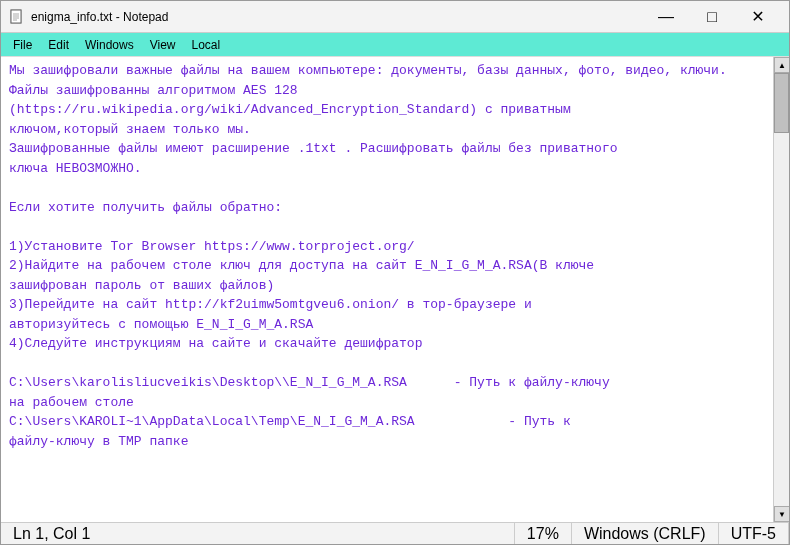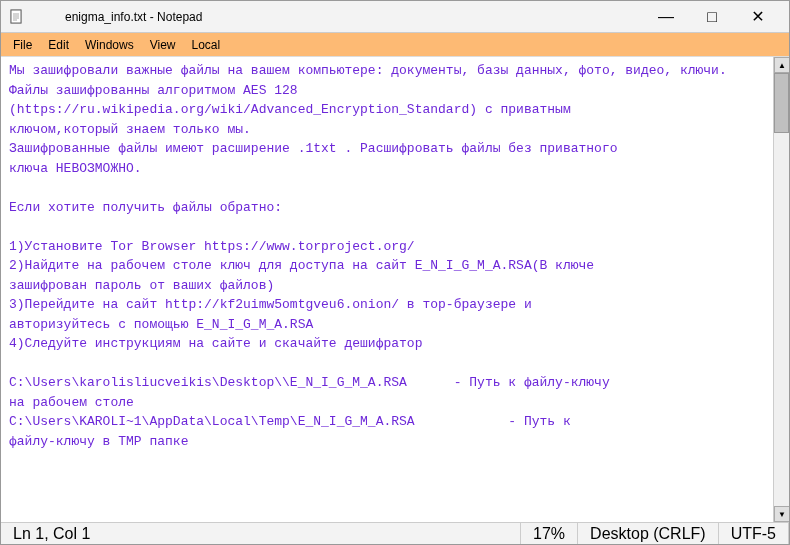--- a/index.html
+++ b/index.html
@@ -30,21 +30,20 @@
     }
 
     .title-bar {
       background: #f3f3f3;
       height: 32px;
       display: flex;
       align-items: center;
       padding: 0 8px;
       border-bottom: 1px solid #ccc;
       user-select: none;
-      gap: 34px;
     }
 
     .title-bar-icon {
       width: 16px;
       height: 16px;
       margin-right: 6px;
       flex-shrink: 0;
     }
 
     .title-bar-text {
@@ -69,21 +68,21 @@
       border: none;
       background: transparent;
       color: #000;
     }
 
     .menu-bar {
       height: 24px;
       display: flex;
       align-items: center;
       padding: 0 4px;
-      background: #fdba74;
+      background: #5eead4;
       border-bottom: 1px solid #ddd;
       font-size: 12px;
     }
 
     .menu-item {
       padding: 2px 8px;
       cursor: pointer;
       color: #000;
     }
 
@@ -225,16 +224,16 @@
       <div class="scrollbar-track">
         <div class="scrollbar-thumb"></div>
       </div>
       <div class="scrollbar-btn">▼</div>
     </div>
   </div>
 
   <div class="status-bar">
     <div class="status-item">Ln 1, Col 1</div>
     <div class="status-item">17%</div>
-    <div class="status-item">Desktop (CRLF)</div>
+    <div class="status-item">Windows (CRLF)</div>
     <div class="status-item">UTF-5</div>
   </div>
 </div>
 
 </body></html>

